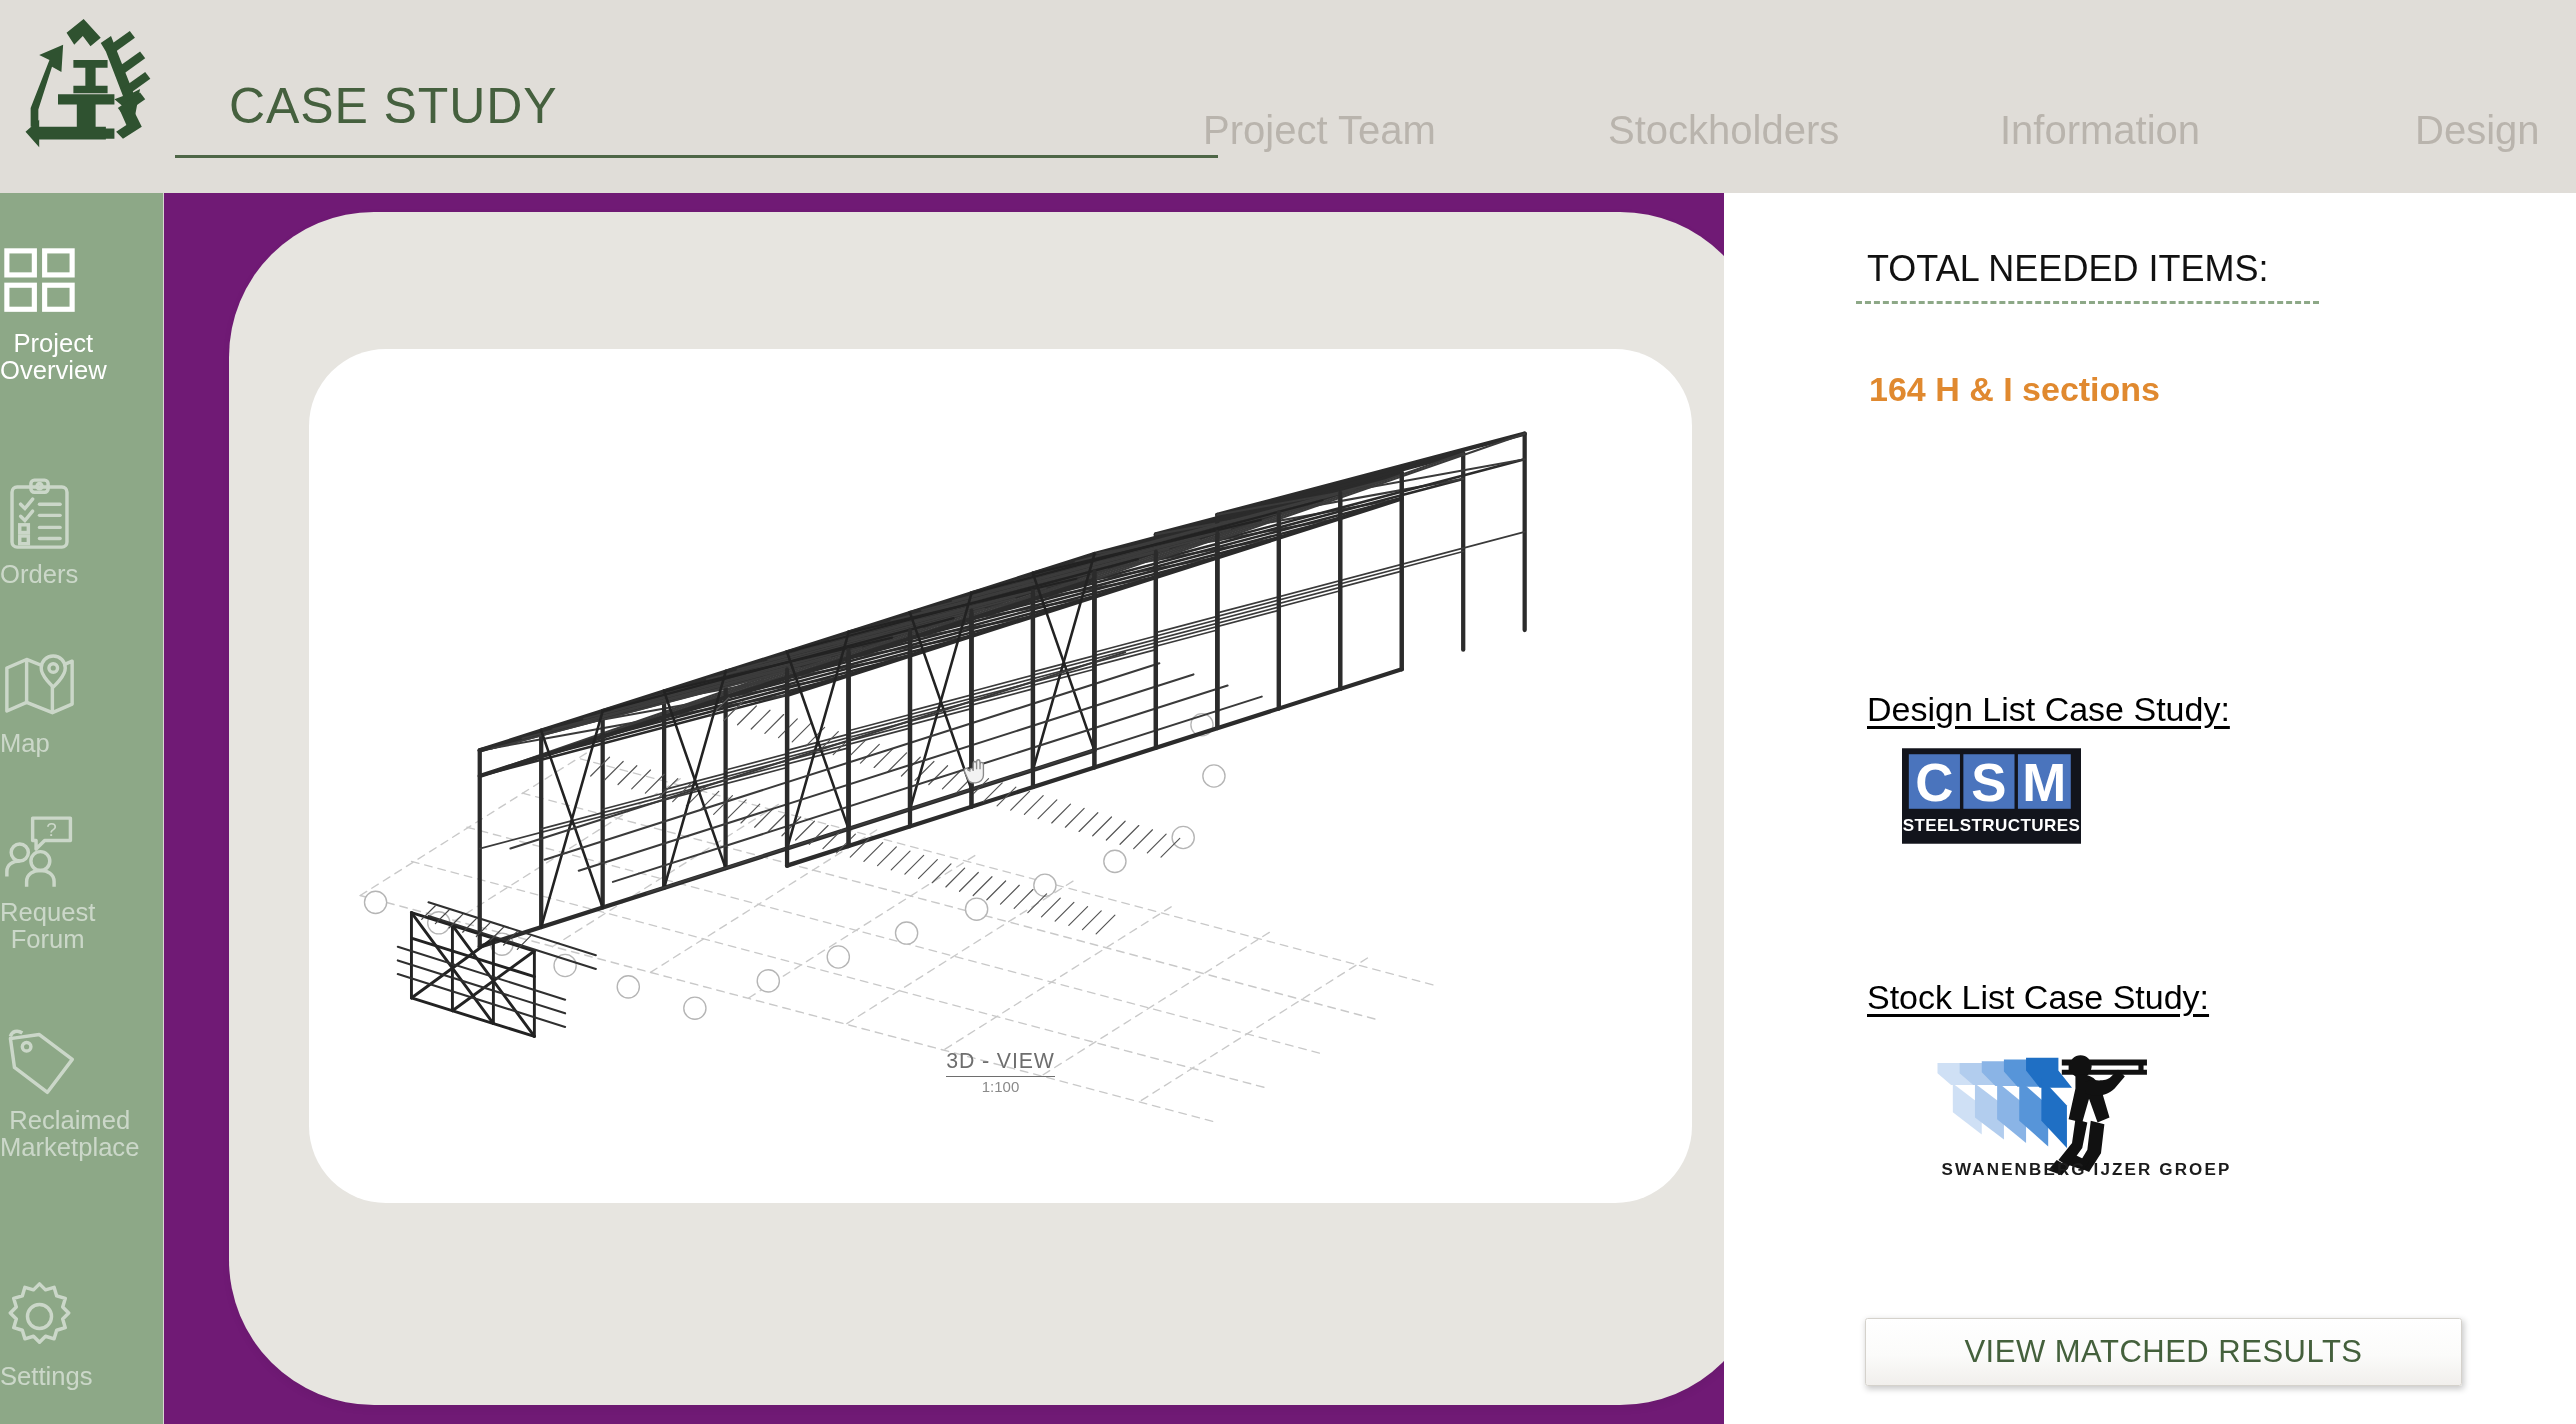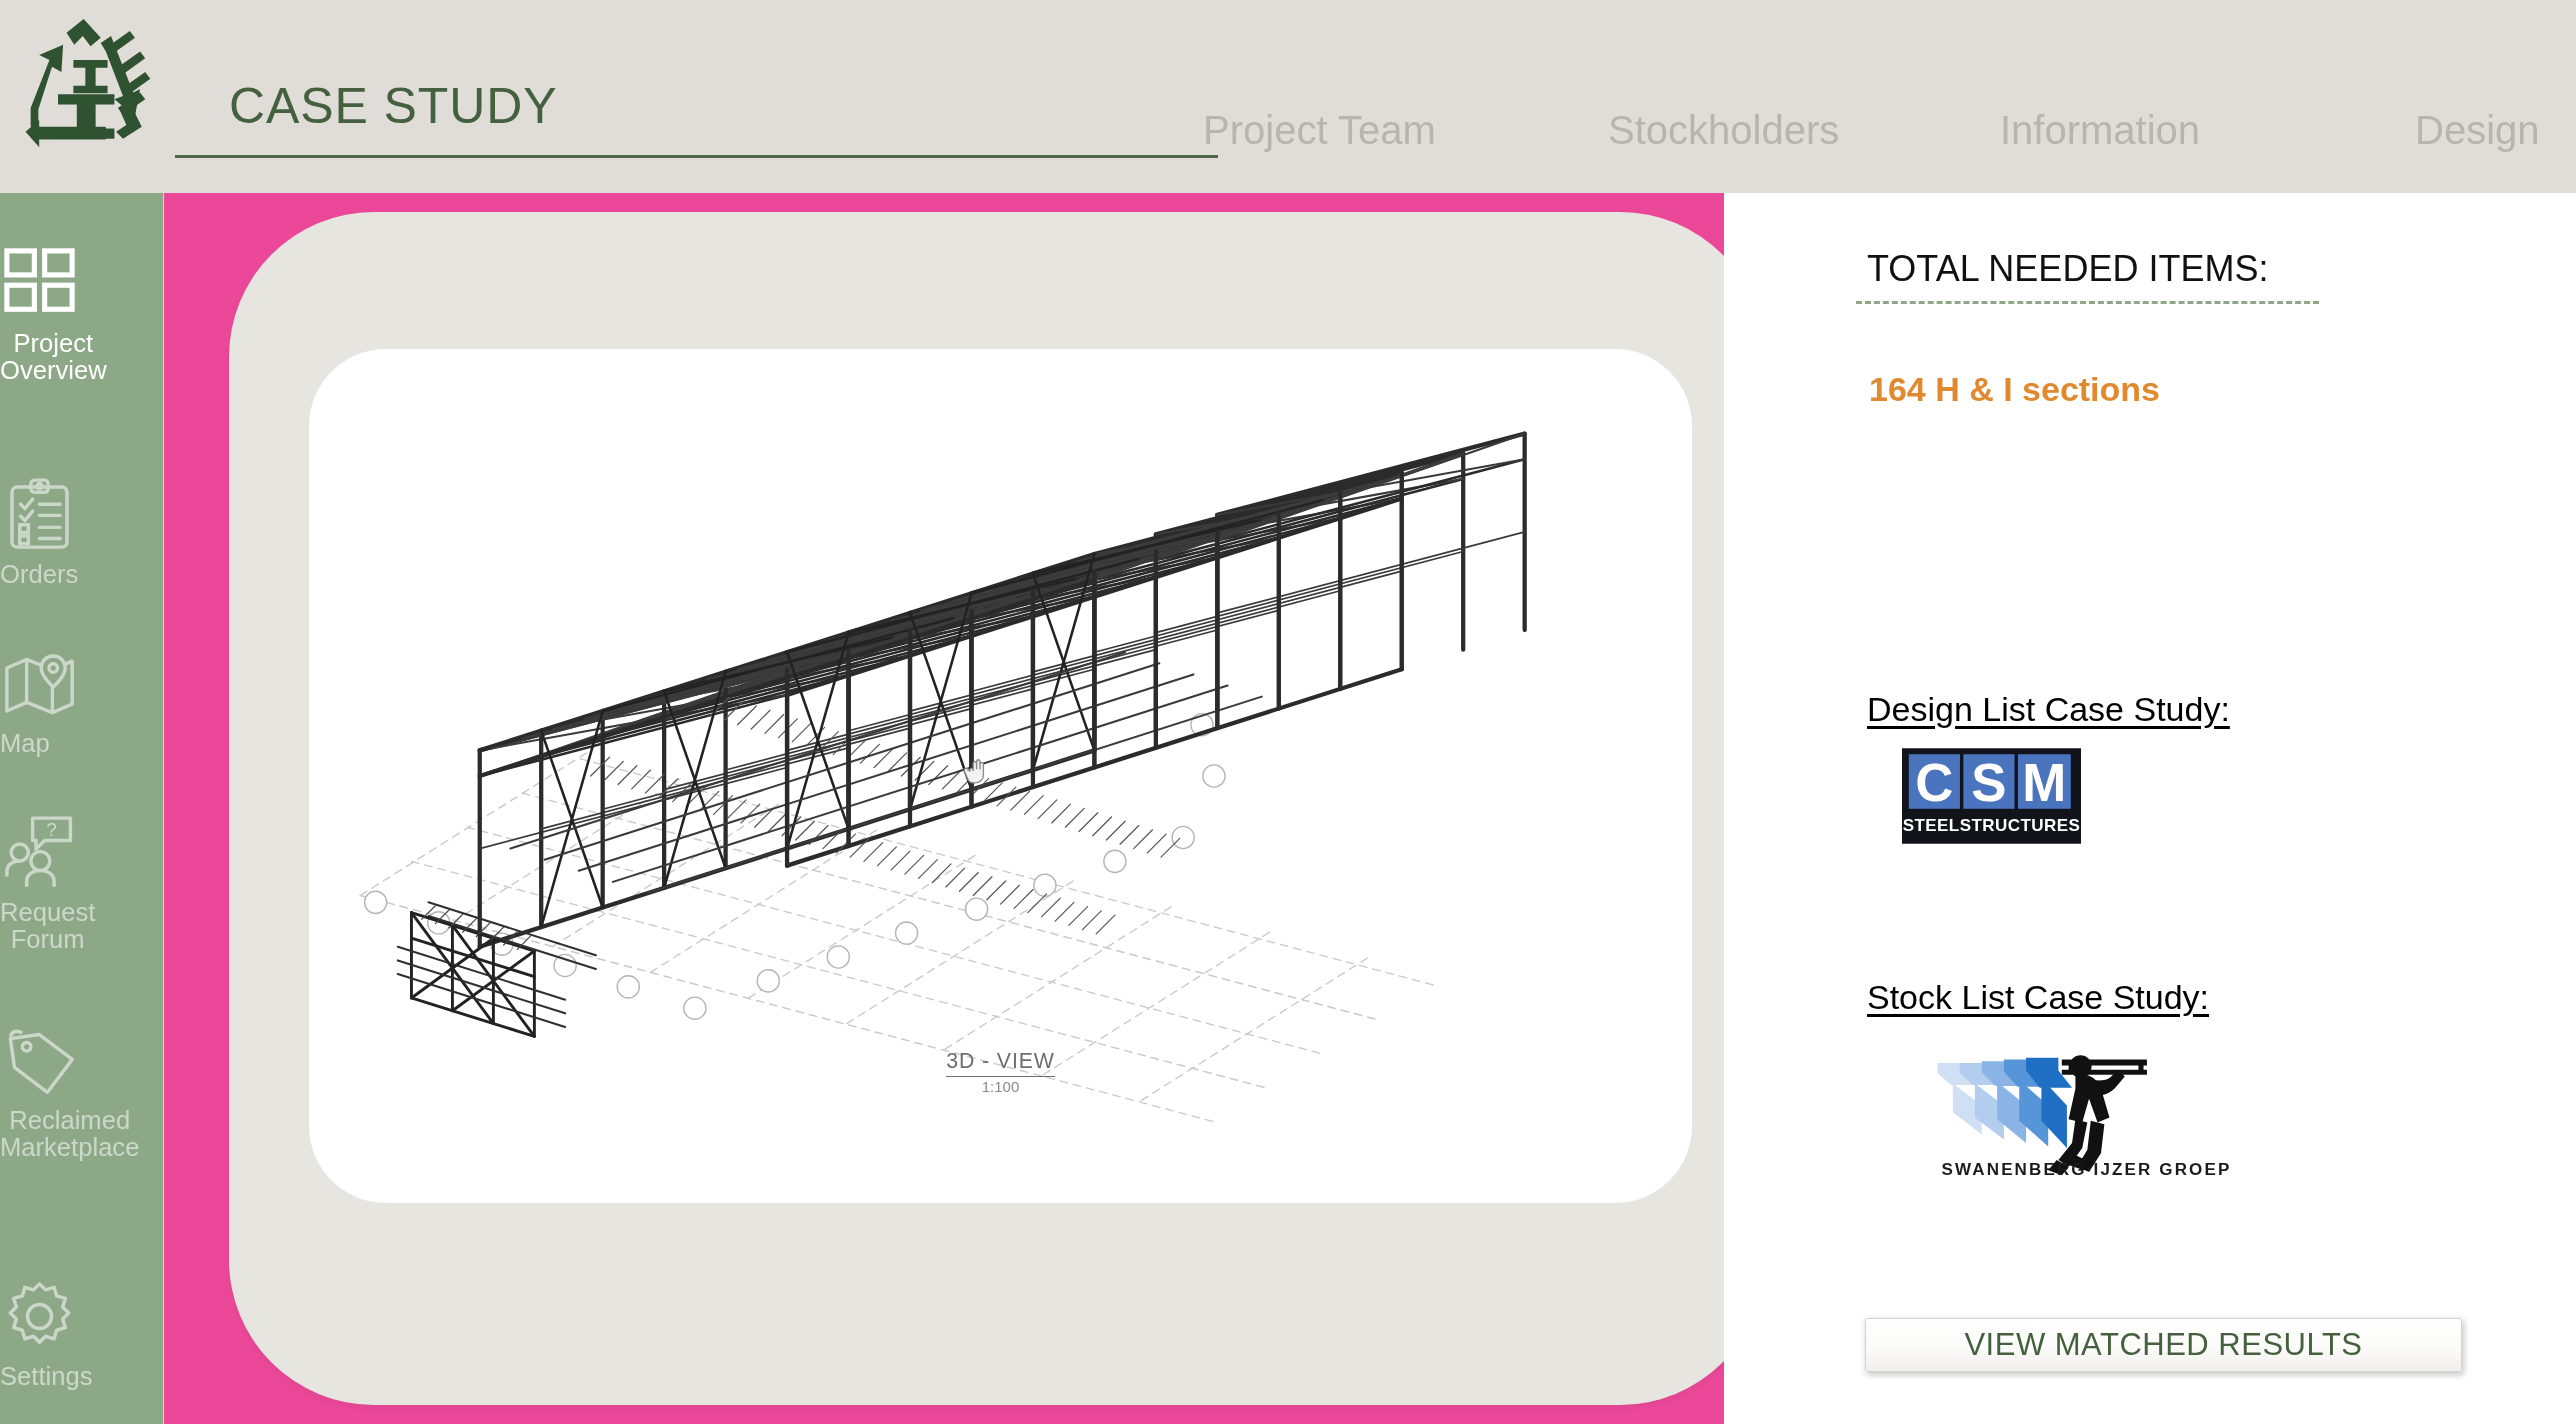--- a/index.html
+++ b/index.html
@@ -63,21 +63,21 @@
     text-align:center; white-space:pre-line; color:#ffffff;
   }
   #side-project-overview { top:51px; }
   #side-orders           { top:282px; }
   #side-map              { top:451px; }
   #side-request-forum    { top:620px; }
   #side-marketplace      { top:828px; }
   #side-settings         { top:1084px; }
 
   
-  #content { position:absolute; left:164px; top:193px; width:2412px; height:1232px; background:#ec4899; }
+  #content { position:absolute; left:164px; top:193px; width:2412px; height:1232px; background:#701a75; }
 
   #drawing-outer {
     position:absolute; left:65px; top:19px; width:1536px; height:1193px;
     background:#e7e5e0;
     border-radius:145px;
     box-shadow:0 3.4px 8.5px rgba(0,0,0,0.05);
   }
   #drawing-inner {
     position:absolute; left:80px; top:137px; width:1383px; height:854px;
     background:#ffffff;
@@ -130,21 +130,21 @@
     position:absolute; left:143px; top:785px;
     font-size:34px; color:#000000; white-space:nowrap;
     text-decoration:underline; text-underline-offset:5.1px;text-align:right;
   }
   #swanenberg-logo {
     position:absolute; left:162px; top:841px; width:401px; height:149px;
   }
   #swanenberg-logo svg { display:block; width:401px; height:149px; }
 
   #view-results-btn {
-    position:absolute; left:141px; top:1125px; width:597px; height:54px;
+    position:absolute; left:141px; top:1125px; width:597px; height:68px;
     background:linear-gradient(#ffffff,#fbfbfa 55%,#f1efec);
     border:0.9px solid #d5d2cc;
     border-radius:2.6px;
     box-shadow:1.7px 2.6px 6px rgba(0,0,0,0.22);
     color:#44603c; font-size:31px; letter-spacing:0.5px;
     display:flex; align-items:center; justify-content:center;
     cursor:pointer;
   }
 </style>
 </head>

